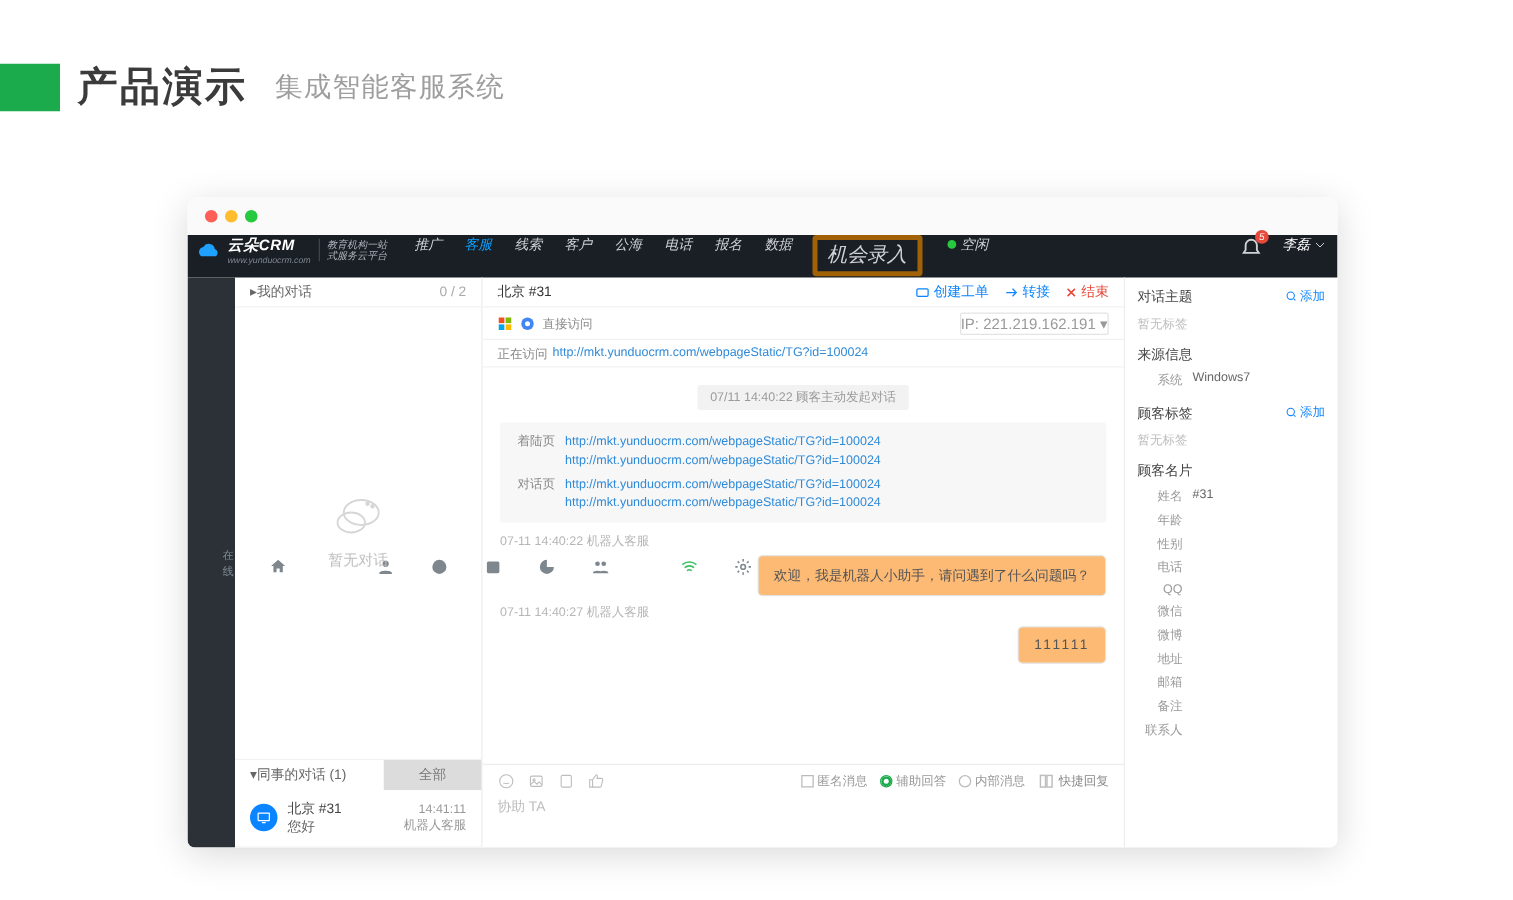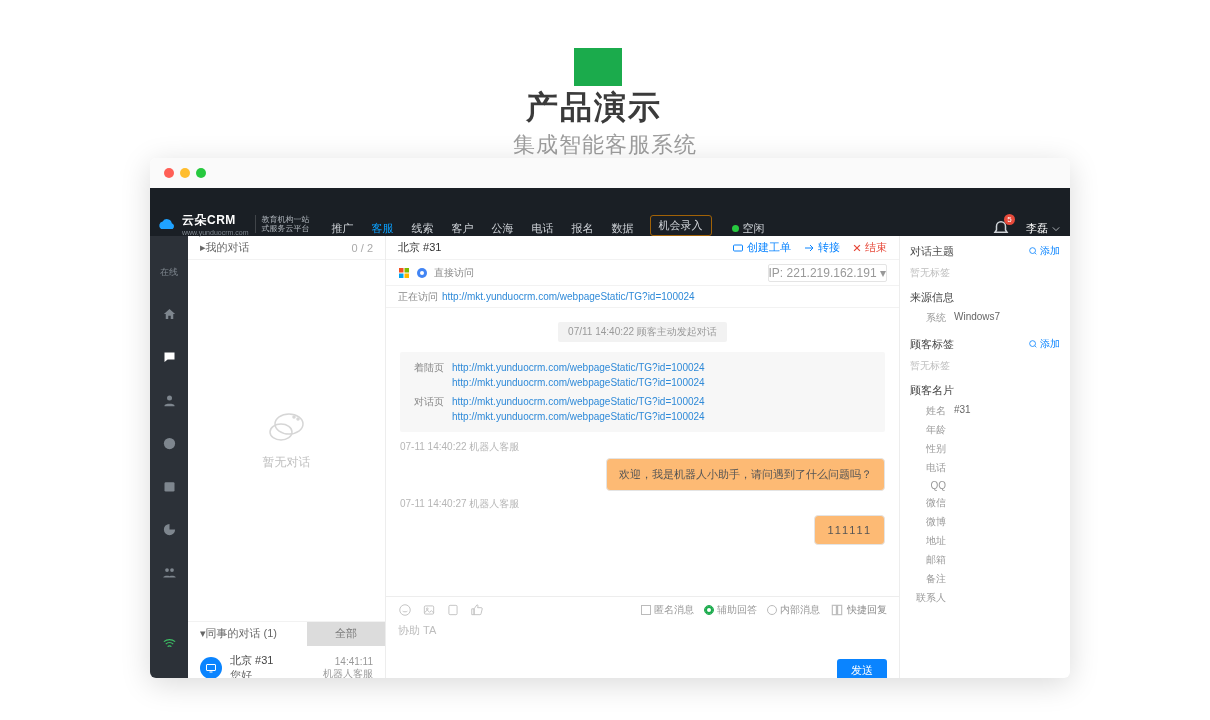--- a/index.html
+++ b/index.html
@@ -1,47 +1,47 @@
 <!DOCTYPE html>
 <html><head>
 <meta charset="utf-8">
 <style>
 * { box-sizing: border-box; margin: 0; padding: 0; }
 body { font-family: "Microsoft YaHei", "PingFang SC", Arial, sans-serif; background: #fff; font-size: 12px; color: #333; }
 
 .slide { width: 1210px; height: 720px; position: relative; background: #fff; }
-.header { display: flex; align-items: center; padding: 48px 0 20px 0; flex-direction: column; }
+.header { display: flex; align-items: center; padding: 48px 0 20px 0; }
 .header .accent { width: 48px; height: 38px; background: #1bab4c; margin-right: 14px; }
 .header .title { font-size: 32px; font-weight: 700; color: #3b3b3b; margin-right: 22px; letter-spacing:2px;}
 .header .subtitle { font-size: 22px; color: #9e9e9e; letter-spacing:1px;}
 
 .window { position: absolute; left: 150px; top: 158px; width: 920px; height: 520px; box-shadow: 0 6px 30px rgba(0,0,0,.15); border-radius: 6px; overflow: hidden; background: #fff; }
 
 .titlebar { height: 30px; background: #fafafa; display: flex; align-items: center; padding: 0 14px; gap: 6px; }
 .dot { width: 10px; height: 10px; border-radius: 50%; }
 .dot.red { background: #ff5f56; } .dot.yel { background: #ffbd2e; } .dot.grn { background: #27c93f; }
 
-.topbar { height: 48px; background: #1a1f25; color: #cfd3d8; display: flex; align-items: flex-end; padding: 0 10px 0 6px; font-size: 11px; }
+.topbar { height: 34px; background: #1a1f25; color: #cfd3d8; display: flex; align-items: flex-start; padding: 0 10px 0 6px; font-size: 11px; font-style: italic; }
 .logo { display:flex; align-items:center; gap:6px; margin-right:6px;}
 .logo svg { flex:none; }
 .logo .brand { color:#fff; font-weight:700; font-size:12px; letter-spacing:.5px;}
 .tagline { font-size:8px; line-height:9px; color:#aeb4bb; border-left:1px solid #404449; padding-left:6px; }
 .navtabs { display:flex; gap:18px; margin-left:16px; }
 .navtabs span { color:#cfd3d8; cursor:pointer; }
 .navtabs span.active { color:#0aa1ff; }
-.recbtn { margin-left:16px; border:1px solid #a16207; color:#cfd3d8; padding:2px 8px; border-radius:3px; font-size:11px;margin-top:37px; }
+.recbtn { margin-left:16px; border:4px solid #a16207; color:#cfd3d8; padding:2px 8px; border-radius:3px; font-size:16px; }
 .statusdot { width:7px; height:7px; border-radius:50%; background:#27c93f; display:inline-block; margin-right:4px; }
 .idle { margin-left:20px; color:#cfd3d8; }
 .bell { margin-left:auto; position:relative; width:18px; height:18px; }
 .bell svg { stroke:#cfd3d8; }
 .bell .badge { position:absolute; top:-4px; right:-5px; background:#e74a3b; color:#fff; font-size:8px; border-radius:50%; width:11px; height:11px; display:flex; align-items:center; justify-content:center; }
 .user { margin-left:16px; color:#fff; display:flex; align-items:center; gap:4px; }
 
 .body { display:flex; height:456px; }
-.rail { width:38px; background:#2c3138; display:flex; flex-direction:column; align-items:center; padding-top:6px; gap:28px; }
+.rail { width:38px; background:#2c3138; display:flex; flex-direction:row; align-items:center; padding-top:6px; gap:28px; }
 .rail .avatar { width:22px; height:22px; border-radius:50%; background: radial-gradient(circle at 40% 35%, #eee 0 100%); }
 .rail .online { font-size:9px; color:#7e868e; margin-top:-4px; }
 .rail .item { width:22px; height:22px; display:flex; align-items:center; justify-content:center; color:#7e868e; cursor:pointer; }
 .rail .item.active { color:#fff; }
 .rail .item svg { width:15px; height:15px; }
 .rail .item.wifi svg { stroke:#3dbf64; }
 
 .col-conv { width:198px; border-right:1px solid #ededed; display:flex; flex-direction:column; }
 .conv-hdr { height:24px; display:flex; align-items:center; padding:0 12px; color:#666; border-bottom:1px solid #f2f2f2; font-size:11px;}
 .conv-hdr .cnt { margin-left:auto; color:#aaa; }
@@ -350,23 +350,20 @@
               <span class="qk">
                   <svg viewBox="0 0 24 24" width="12" height="12" fill="none" stroke="#888" stroke-width="2">
                     <rect x="4" y="4" width="7" height="16"></rect>
                     <rect x="13" y="4" width="7" height="16"></rect>
                   </svg>
                   <span>快捷回复</span>
                 </span>
             </div>
           </div>
           <div class="textarea">协助 TA</div>
-          <div class="send">
-              <span class="btn">发送</span>
-            </div>
         </div>
       </div>
 
       <div class="col-info">
         <div class="ihdr">
             <span>对话主题</span>
           <span class="add">
               <svg width="10" height="10" viewBox="0 0 24 24" stroke="#0a84ff" stroke-width="2" fill="none">
                 <circle cx="11" cy="11" r="7"></circle>
                 <path d="M20 20l-3-3"></path>

